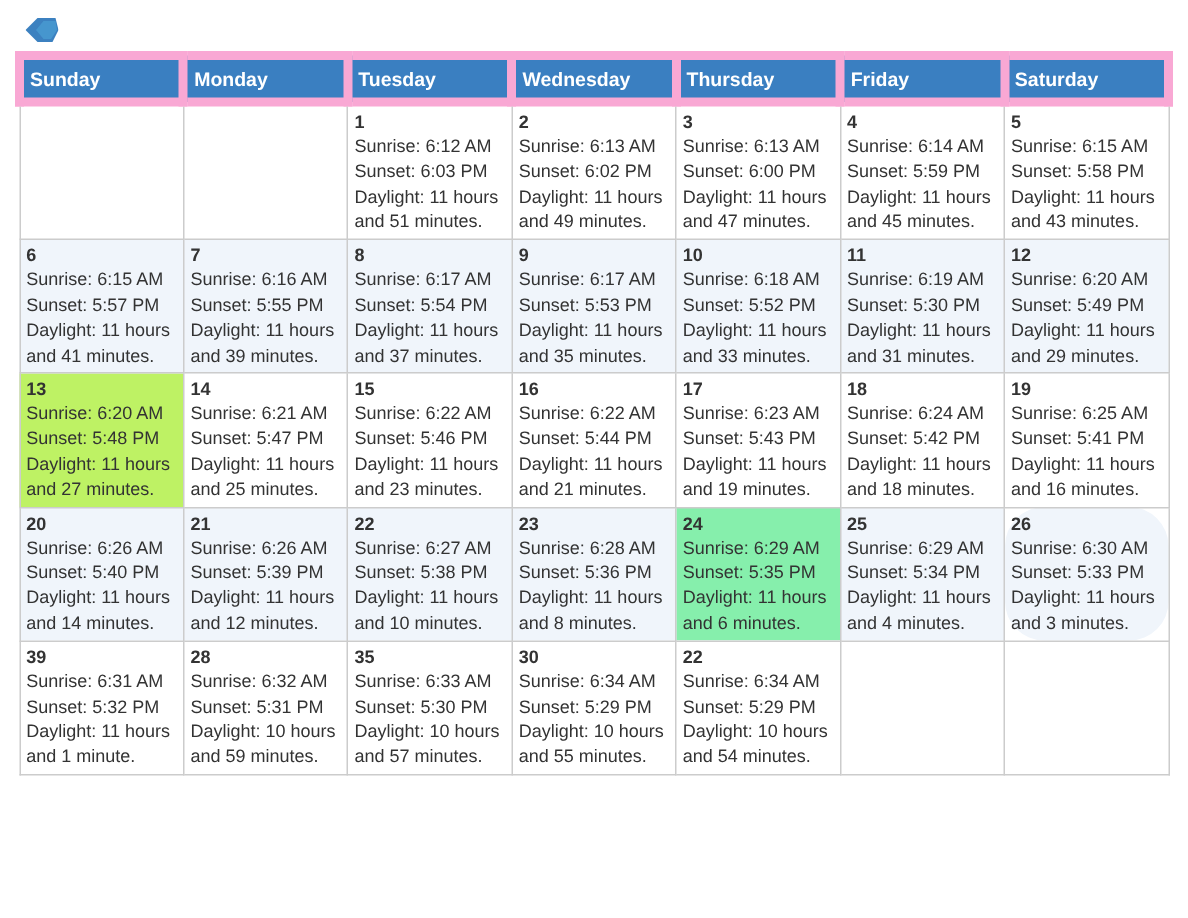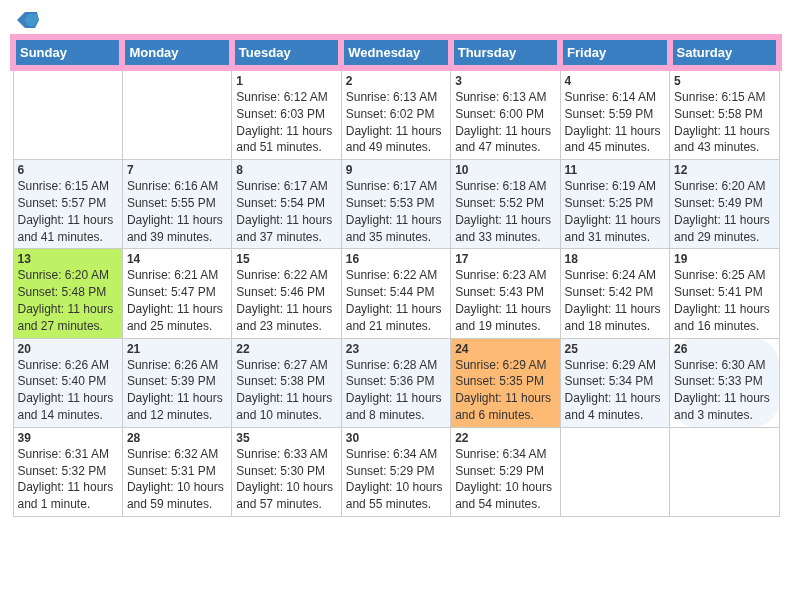--- a/index.html
+++ b/index.html
@@ -180,21 +180,21 @@
         </td>
         <td style="background: rgb(240, 245, 251);">
           <span class="day-number">10</span>
           <div class="day-info" style="white-space: pre-line;">Sunrise: 6:18 AM
 Sunset: 5:52 PM
 Daylight: 11 hours and 33 minutes.</div>
         </td>
         <td style="background: rgb(240, 245, 251);">
           <span class="day-number">11</span>
           <div class="day-info" style="white-space: pre-line;">Sunrise: 6:19 AM
-Sunset: 5:25 PM
+Sunset: 5:30 PM
 Daylight: 11 hours and 31 minutes.</div>
         </td>
         <td style="background: rgb(240, 245, 251);">
           <span class="day-number">12</span>
           <div class="day-info" style="white-space: pre-line;">Sunrise: 6:20 AM
 Sunset: 5:49 PM
 Daylight: 11 hours and 29 minutes.</div>
         </td>
       </tr>
       <tr>
@@ -259,21 +259,21 @@
           <div class="day-info" style="white-space: pre-line;">Sunrise: 6:27 AM
 Sunset: 5:38 PM
 Daylight: 11 hours and 10 minutes.</div>
         </td>
         <td style="background: rgb(240, 245, 251);">
           <span class="day-number">23</span>
           <div class="day-info" style="white-space: pre-line;">Sunrise: 6:28 AM
 Sunset: 5:36 PM
 Daylight: 11 hours and 8 minutes.</div>
         </td>
-        <td style="background: #fdba74;">
+        <td style="background: #86efac;">
           <span class="day-number">24</span>
           <div class="day-info" style="white-space: pre-line;">Sunrise: 6:29 AM
 Sunset: 5:35 PM
 Daylight: 11 hours and 6 minutes.</div>
         </td>
         <td style="background: rgb(240, 245, 251);">
           <span class="day-number">25</span>
           <div class="day-info" style="white-space: pre-line;">Sunrise: 6:29 AM
 Sunset: 5:34 PM
 Daylight: 11 hours and 4 minutes.</div>

